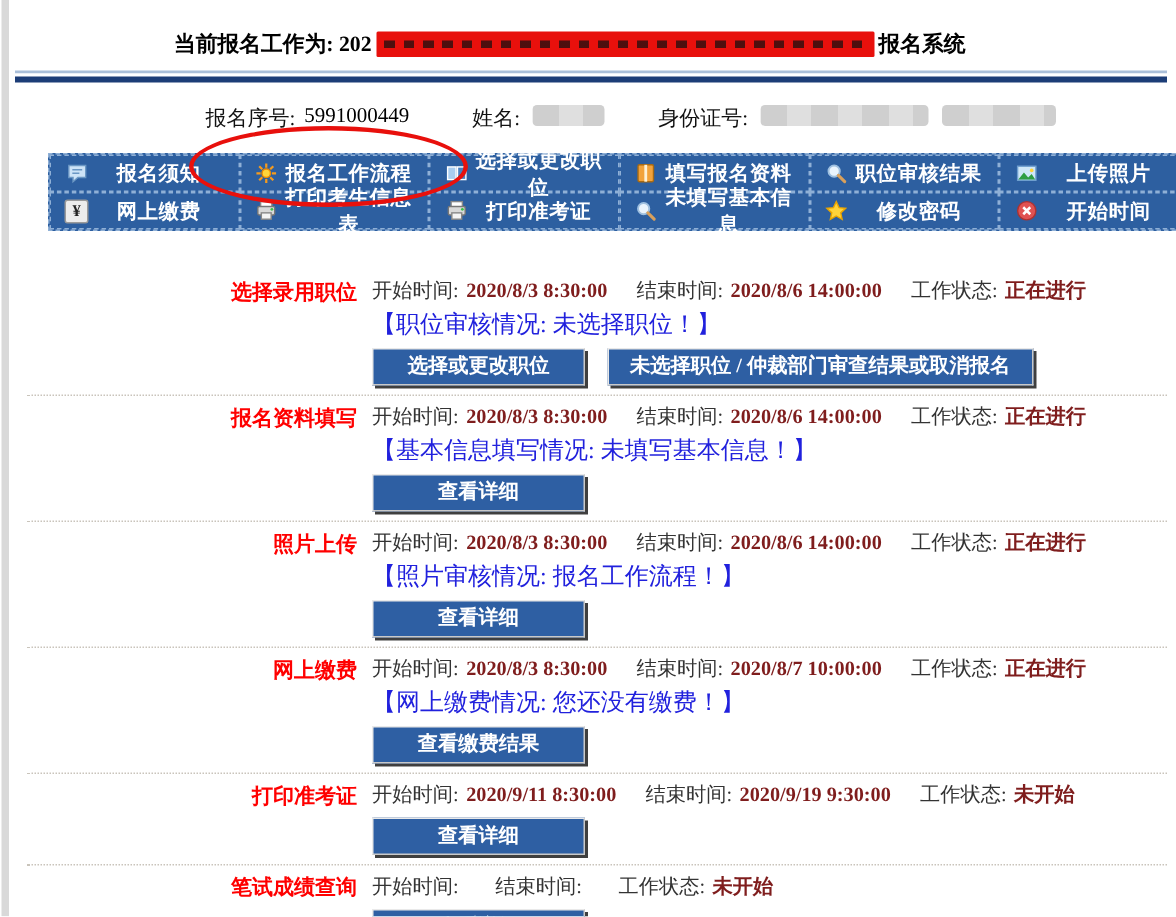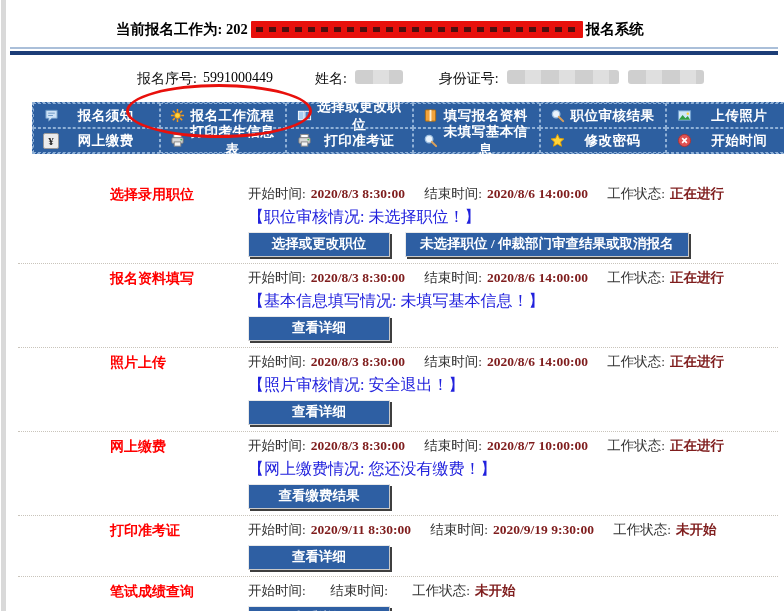--- a/index.html
+++ b/index.html
@@ -35,21 +35,21 @@
   .yen{display:inline-block;width:14px;height:14px;line-height:14px;text-align:center;background:#ececec;
        border:1px solid #9a9a9a;color:#222;font-size:11px;font-weight:bold;border-radius:2px;}
 
   
   .annotation{position:absolute;left:126px;top:84px;width:180px;height:48px;border:3px solid #e8100c;
               border-radius:50%;pointer-events:none;}
 
   
   .main{margin:26px 6px 0 18px;}
   .task{display:flex;padding:5px 0 6px;border-bottom:1px dotted #c9c4bb;}
-  .task-title{width:128px;margin-left:92px;text-align:left;color:#ff0000;font-weight:bold;font-size:14px;padding-top:1px;flex:0 0 128px;}
+  .task-title{width:128px;margin-left:92px;text-align:right;color:#ff0000;font-weight:bold;font-size:14px;padding-top:1px;flex:0 0 128px;}
   .task-body{flex:1;margin-left:10px;}
   .meta{font-size:13.5px;color:#333;line-height:18px;white-space:nowrap;}
   .meta .l{margin-right:5px;}
   .meta b{color:#7f1d1d;margin-right:16px;}
   .status-active{color:#009933;font-weight:bold;}
   .status-pending{color:#000;font-weight:bold;}
   .notice{color:#2121dd;font-size:16px;line-height:18px;margin-top:5px;}
   .buttons{margin-top:6px;display:flex;gap:15px;}
   .btn{display:inline-block;min-width:112px;height:22px;line-height:20px;padding:1px 14px 0;box-sizing:content-box;
        background:#2e5fa3;color:#fff;font-weight:bold;font-size:13.5px;text-align:center;cursor:pointer;
@@ -245,21 +245,21 @@
     </div>
 
     <div class="task">
       <div class="task-title">照片上传</div>
       <div class="task-body">
         <div class="meta">
           <span class="l">开始时间:</span><b>2020/8/3 8:30:00</b>
           <span class="l">结束时间:</span><b>2020/8/6 14:00:00</b>
           <span class="l">工作状态:</span><b class="status-active">正在进行</b>
         </div>
-        <div class="notice">【照片审核情况: 安全退出！】</div>
+        <div class="notice">【照片审核情况: 报名工作流程！】</div>
         <div class="buttons">
           <span class="btn">查看详细</span>
         </div>
       </div>
     </div>
 
     <div class="task">
       <div class="task-title">网上缴费</div>
       <div class="task-body">
         <div class="meta">

